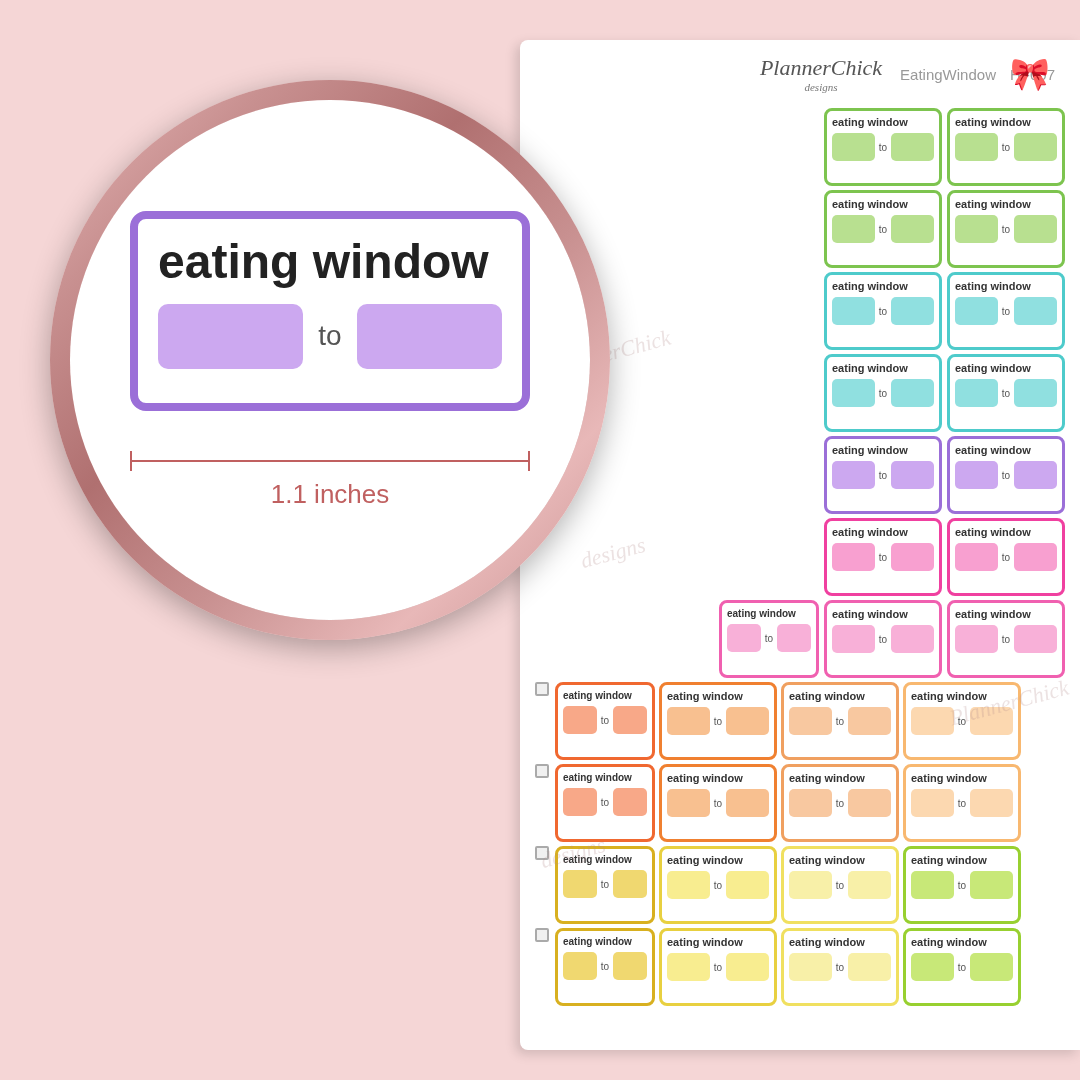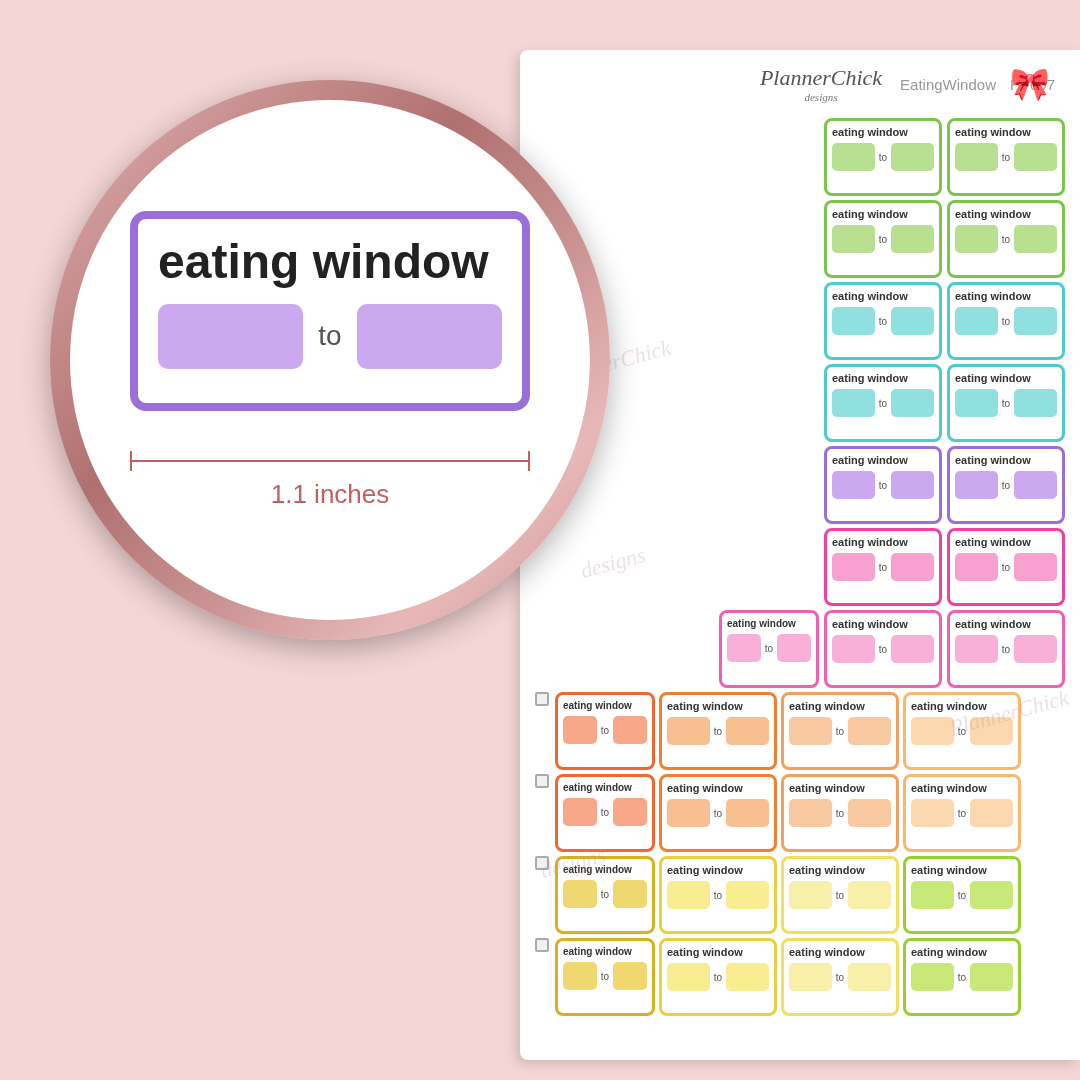--- a/index.html
+++ b/index.html
@@ -10,21 +10,21 @@
       background-color: #f5d6d6;
       position: relative;
       overflow: hidden;
       font-family: 'Arial Rounded MT Bold', Arial, sans-serif;
     }
 
     
     .sticker-sheet {
       position: absolute;
       right: 0;
-      top: 50px;
+      top: 40px;
       width: 560px;
       height: 1010px;
       background: white;
       border-radius: 8px 0 0 8px;
       padding: 10px;
       box-shadow: -4px 4px 12px rgba(0,0,0,0.15);
     }
 
     .sheet-header {
       display: flex;

